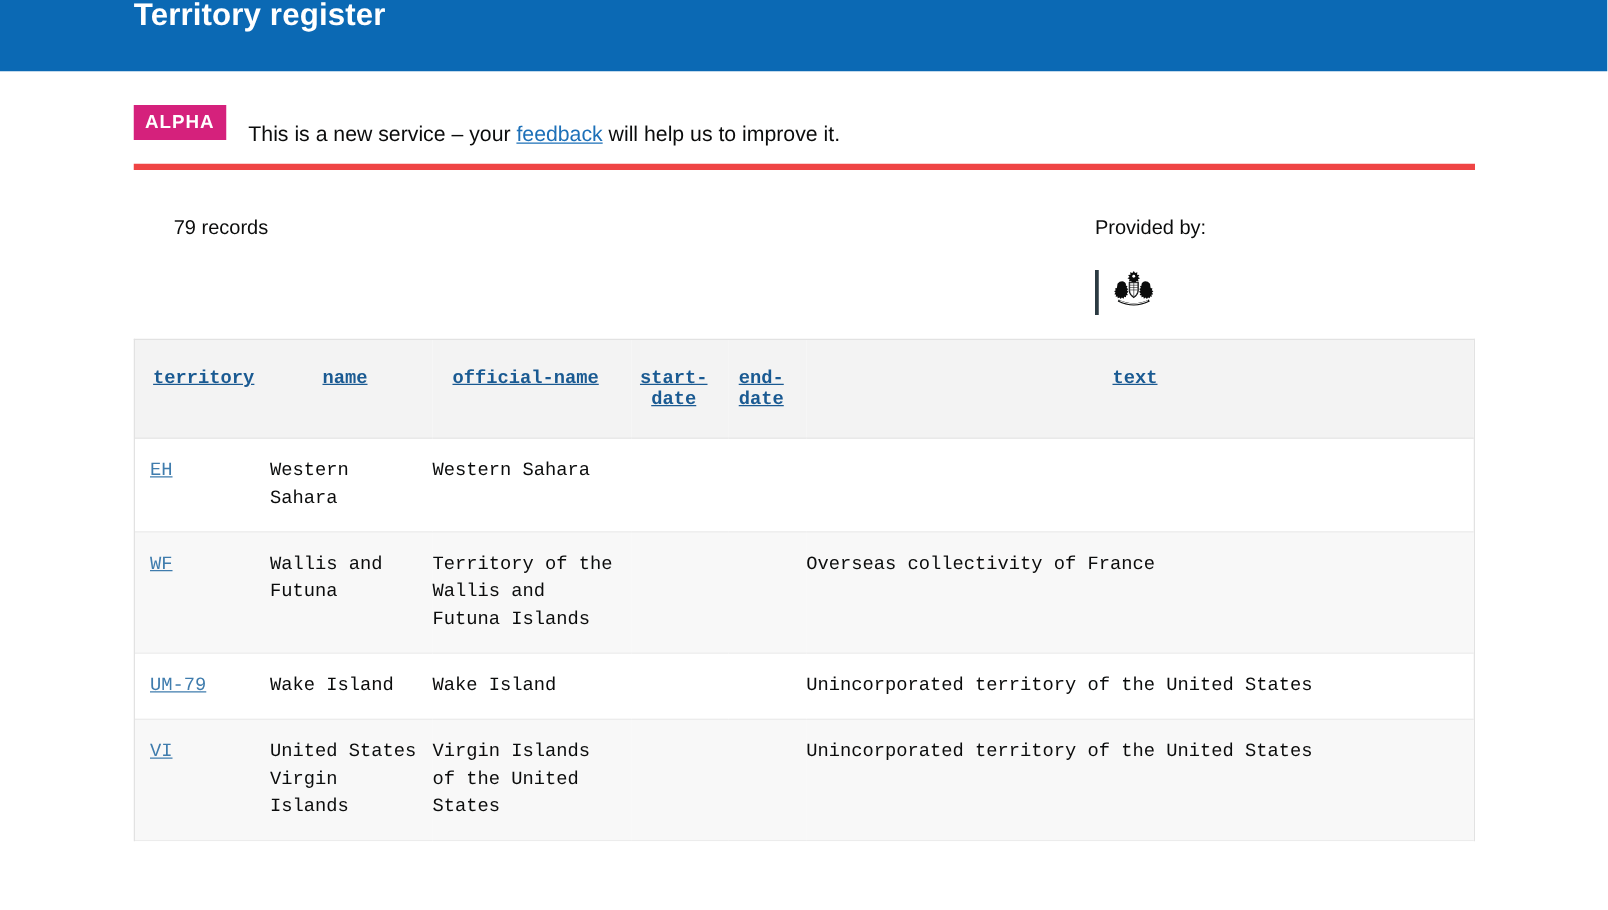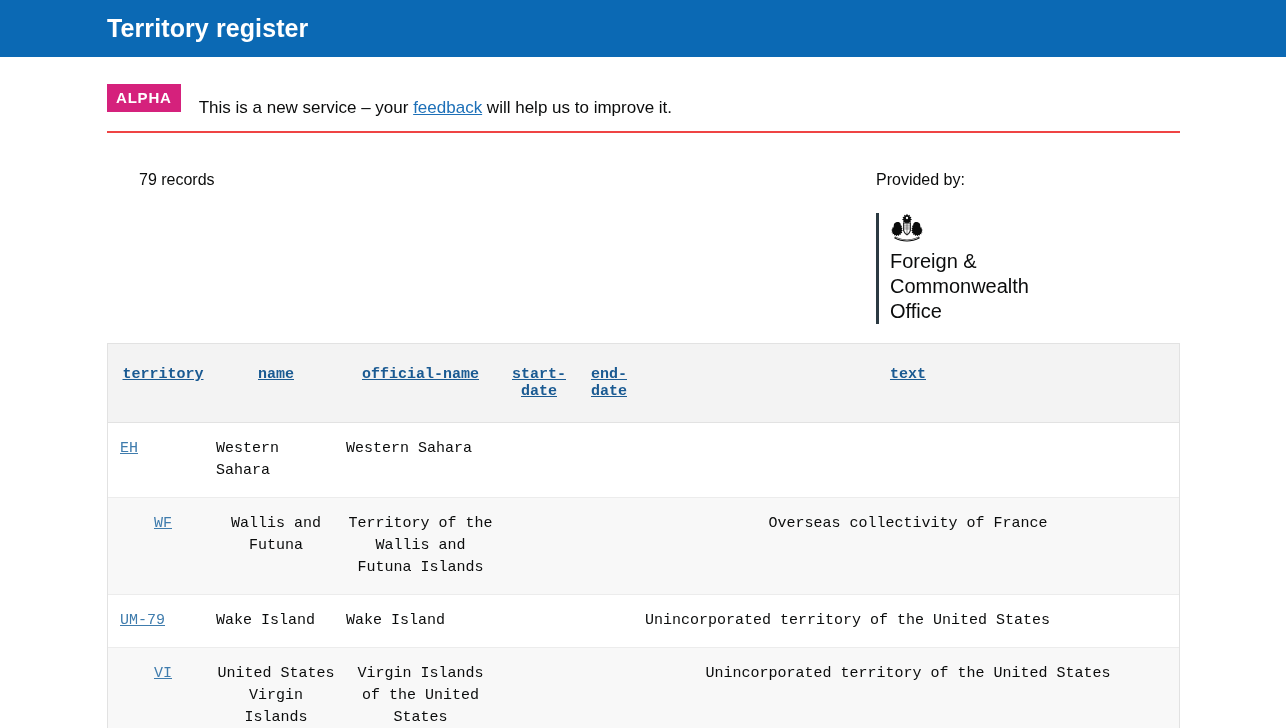--- a/index.html
+++ b/index.html
@@ -17,21 +17,21 @@
     overflow: hidden;
     -webkit-font-smoothing: antialiased;
   }
 
   
   .site-header {
     background: #0b69b4;
     height: 57px;
     width: 100%;
     display: flex;
-    align-items: center;
+    align-items: flex-start;
   }
   .site-header-inner {
     width: 1286px;
     padding-left: 107px;
   }
   .site-title {
     color: #ffffff;
     font-size: 25px;
     font-weight: bold;
     letter-spacing: 0.1px;
@@ -43,21 +43,21 @@
   .page {
     padding-left: 107px;
     padding-right: 106px;
     width: 1286px;
   }
 
   
   .phase-banner {
     padding-top: 21px;
     padding-bottom: 13px;
-    border-bottom: 2px solid #ef4444;
+    border-bottom: 5px solid #ef4444;
     display: flex;
     align-items: center;
   }
   .phase-tag {
     display: inline-block;
     background: #d5217c;
     color: #ffffff;
     font-size: 15px;
     font-weight: bold;
     letter-spacing: 0.8px;
@@ -163,21 +163,20 @@
   table.register td {
     vertical-align: top;
     padding: 15px 10px 15px 0;
     border-bottom: 1px solid #ececec;
     line-height: 1.47;
     color: #0b0c0c;
     word-wrap: break-word;
   }
   table.register tbody tr.alt {
     background: #f8f8f8;
-    text-align: center;
   }
   table.register td a {
     color: #3f7cad;
   }
 
   
   col.c-territory     { width: 108px; }
   col.c-name          { width: 130px; }
   col.c-official-name { width: 159px; }
   col.c-start-date    { width: 78px; }
@@ -221,21 +220,20 @@
                 <path d="M26 19 h16 v13 c0 7 -5 11 -8 13 -3-2 -8-6 -8-13z"></path>
                 <path d="M27.5 20.5 h13 v11.6 c0 5.9 -4.2 9.3 -6.5 11 -2.3-1.7 -6.5-5.1 -6.5-11z" fill="#ffffff"></path>
                 <path d="M27.5 20.5 h13 v11.6 c0 5.9 -4.2 9.3 -6.5 11 -2.3-1.7 -6.5-5.1 -6.5-11z" fill="none" stroke="#0b0c0c" stroke-width="0.9"></path>
                 <path d="M27.5 24.3 h13 M27.5 28.1 h13 M27.5 31.9 h12.6 M34 20.5 v22.6" stroke="#0b0c0c" stroke-width="0.9" fill="none"></path>
 
                 <path d="M10 47 c8 4 16 6 24 6 s16-2 24-6 l1.6 3.4 c-8.4 4.2 -17 6.4 -25.6 6.4 s-17.2-2.2 -25.6-6.4z"></path>
                 <path d="M11.6 48.4 c7.4 3.5 14.8 5.3 22.4 5.3 s15-1.8 22.4-5.3 l0.6 1.3 c-7.6 3.6 -15.3 5.5 -23 5.5 s-15.4-1.9 -23-5.5z" fill="#ffffff"></path>
               </g>
             </svg>
           </span>
-          <span class="provider-name">Foreign &amp; Commonwealth Office</span>
         </div>
       </div>
     </div>
   </div>
 
   <div class="table-wrap">
     <table class="register">
       <colgroup>
         <col class="c-territory">
           <col class="c-name">

